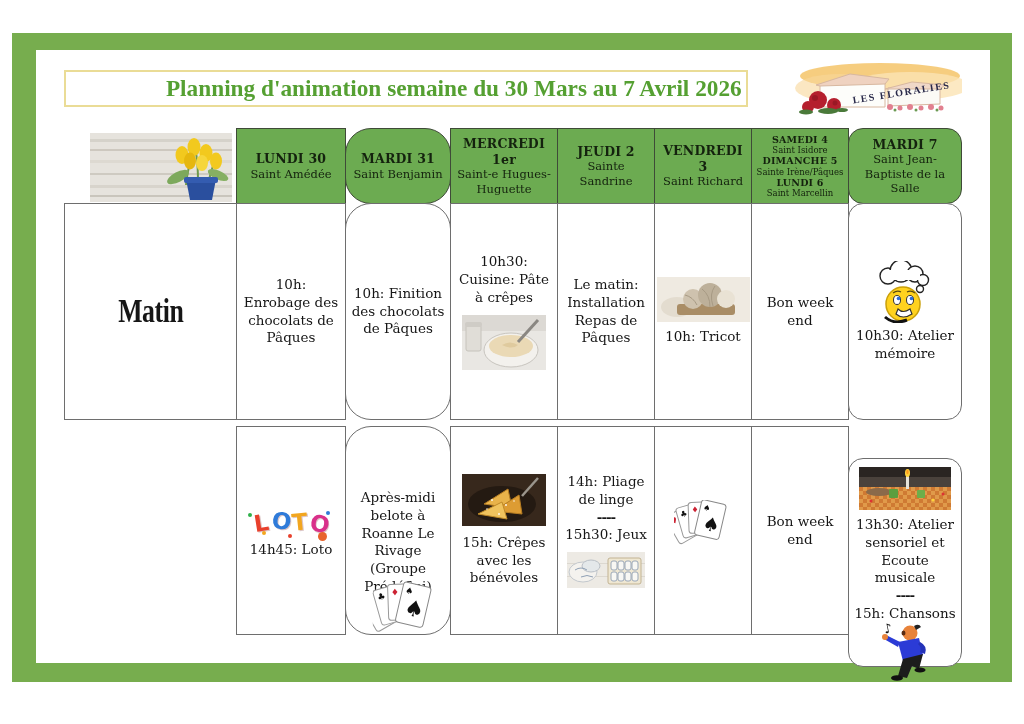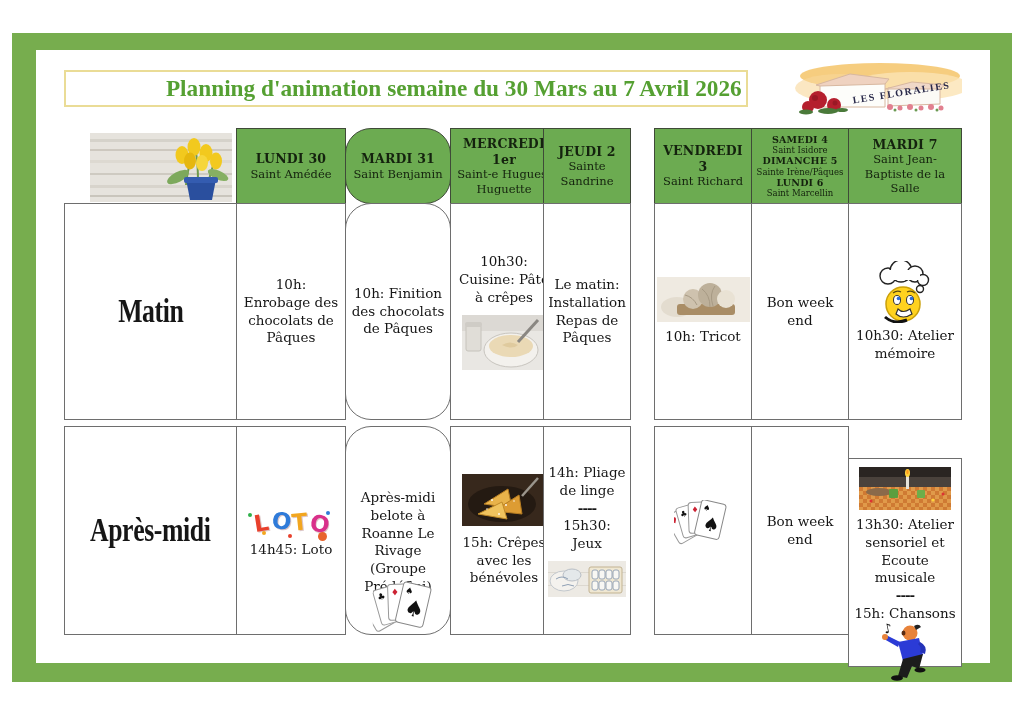--- a/index.html
+++ b/index.html
@@ -23,24 +23,24 @@
   
   .cell{position:absolute;box-sizing:border-box;border:1px solid #6e6e6e;background:#fff;
         display:flex;flex-direction:column;align-items:center;justify-content:center;
         text-align:center;font-size:13.5px;line-height:1.32;padding:3px 4px;}
   .rowM{top:203px;height:217px;}
   .rowA{top:426px;height:209px;}
   .colL{left:64px;width:173px;}
   .col1{left:236px;width:110px;}
   .col2{left:345px;width:106px;border-radius:26px;}
   .col3{left:450px;width:108px;}
-  .col4{left:543px;width:88px;}
+  .col4{left:557px;width:98px;}
   .col5{left:654px;width:98px;}
   .col6{left:751px;width:98px;}
-  .col7{left:848px;width:114px;}
+  .col7{left:848px;width:114px;border-radius:15px;}
   .rowlabel{font-family:"Liberation Serif",serif;font-weight:bold;font-size:33px;letter-spacing:-.5px;
             transform:scaleX(.78);white-space:nowrap;}
   .sep{letter-spacing:-1px;font-weight:bold;}
   .mt4{margin-top:4px;} .mt6{margin-top:6px;} .mt8{margin-top:8px;} .mt10{}
   .photo{flex:0 0 auto;display:block;}
   .abs-bottom{position:absolute;left:50%;z-index:5;}
   
   .loto{position:relative;width:86px;height:36px;margin-top:2px;}
   .loto span{position:absolute;font-family:"DejaVu Sans",sans-serif;font-weight:bold;font-size:23px;
              text-shadow:1px 1px 0 rgba(120,30,30,.25);}
@@ -158,23 +158,20 @@
     <div class="day">LUNDI 6</div>
     <div class="saint">Saint Marcellin</div>
   </div>
   <div class="hcell col7">
     <div class="day">MARDI 7</div>
     <div class="saint">Saint Jean-Baptiste de la Salle</div>
   </div>
 
   <div class="cell rowM colL">
     <span class="rowlabel">Matin</span>
-  </div>
-  <div class="cell rowA colL">
-    <span class="rowlabel">Après-midi</span>
   </div>
 
   <div class="cell rowM col1">
     <div>10h: Enrobage des chocolats de Pâques</div>
   </div>
   <div class="cell rowM col2">
     <div>10h: Finition des chocolats de Pâques</div>
   </div>
   <div class="cell rowM col3">
     <div>10h30: Cuisine: Pâte à crêpes</div>

